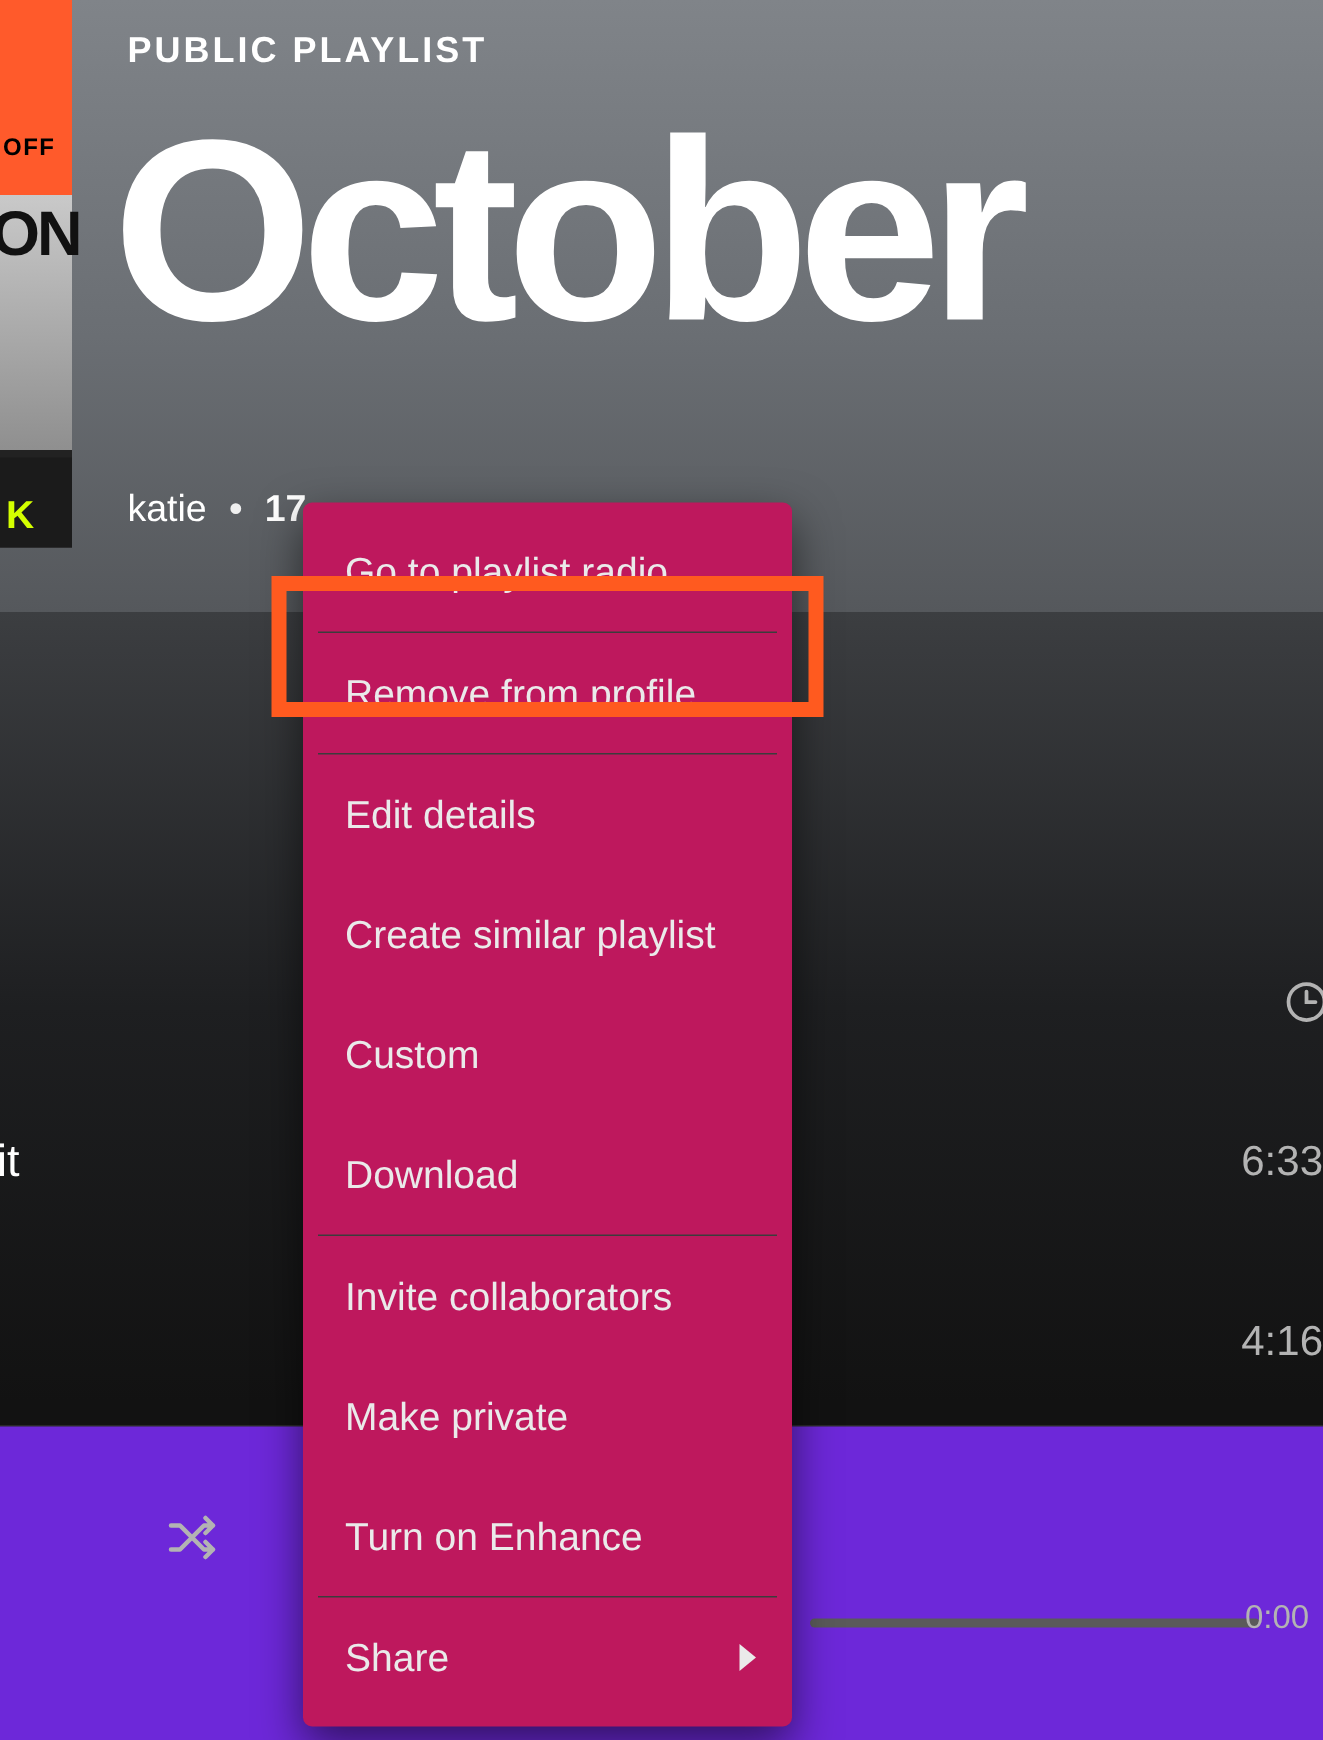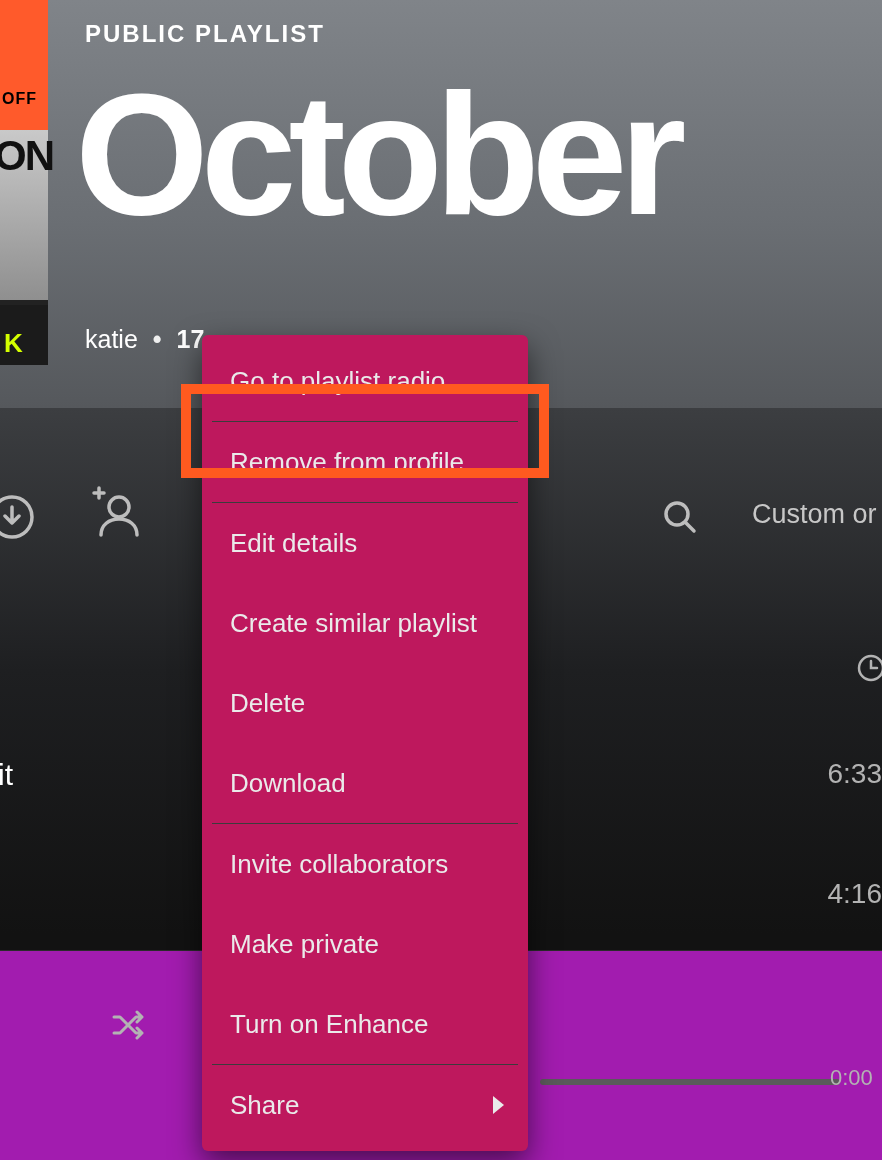--- a/index.html
+++ b/index.html
@@ -154,21 +154,21 @@
     text-align: right;
   }
 
   
   .now-playing {
     position: absolute;
     left: 0;
     bottom: 0;
     width: 100%;
     height: 210px;
-    background: #a21caf;
+    background: #6d28d9;
     border-top: 1px solid #2a2a2a;
   }
   .shuffle-btn {
     position: absolute;
     left: 110px;
     top: 54px;
     color: #b3b3b3;
   }
   .progress-track {
     position: absolute;
@@ -259,42 +259,20 @@
 
   <div class="playlist-meta">
     <span class="meta-user">katie</span>
     <span class="meta-sep">•</span>
     <span>17</span>
   </div>
 </div>
 
 <div class="content">
 
-  <div class="toolbar">
-    <div class="icon-btn download-btn">
-      <svg width="48" height="48" viewBox="0 0 48 48" fill="none">
-        <circle cx="24" cy="24" r="20" stroke="#bdbdbd" stroke-width="3.5"></circle>
-        <path d="M24 14 V30 M24 30 L17 23 M24 30 L31 23" stroke="#bdbdbd" stroke-width="3.5" stroke-linecap="round" stroke-linejoin="round"></path>
-      </svg>
-    </div>
-    <div class="icon-btn add-user-btn">
-      <svg width="58" height="58" viewBox="0 0 58 58" fill="none">
-        <path d="M9 8 H19 M14 3 V13" stroke="#bdbdbd" stroke-width="3.5" stroke-linecap="round"></path>
-        <circle cx="34" cy="22" r="10" stroke="#bdbdbd" stroke-width="3.5"></circle>
-        <path d="M16 50 C16 40 24 34 34 34 C44 34 52 40 52 50" stroke="#bdbdbd" stroke-width="3.5" stroke-linecap="round"></path>
-      </svg>
-    </div>
-    <div class="icon-btn search-btn">
-      <svg width="36" height="36" viewBox="0 0 36 36" fill="none">
-        <circle cx="15" cy="15" r="11" stroke="#bdbdbd" stroke-width="3.5"></circle>
-        <path d="M24 24 L32 32" stroke="#bdbdbd" stroke-width="3.5" stroke-linecap="round"></path>
-      </svg>
-    </div>
-    <div class="sort-label">Custom or</div>
-  </div>
 
   <div class="duration-col-icon">
     <svg width="30" height="30" viewBox="0 0 30 30" fill="none">
       <circle cx="15" cy="15" r="12" stroke="#b3b3b3" stroke-width="2.5"></circle>
       <path d="M15 8 V15 H21" stroke="#b3b3b3" stroke-width="2.5" stroke-linecap="round"></path>
     </svg>
   </div>
 
   <div class="track-row track-row-1">
     <span class="track-title-frag">it</span>
@@ -318,21 +296,21 @@
   <div class="progress-time">0:00</div>
 </div>
 
 <div class="context-menu">
   <div class="menu-item">Go to playlist radio</div>
   <div class="menu-sep"></div>
   <div class="menu-item">Remove from profile</div>
   <div class="menu-sep"></div>
   <div class="menu-item">Edit details</div>
   <div class="menu-item">Create similar playlist</div>
-  <div class="menu-item">Delete</div>
+  <div class="menu-item">Custom</div>
   <div class="menu-item">Download</div>
   <div class="menu-sep"></div>
   <div class="menu-item">Invite collaborators</div>
   <div class="menu-item">Make private</div>
   <div class="menu-item">Turn on Enhance</div>
   <div class="menu-sep"></div>
   <div class="menu-item">
     <span>Share</span>
     <span class="submenu-caret"></span>
   </div>

